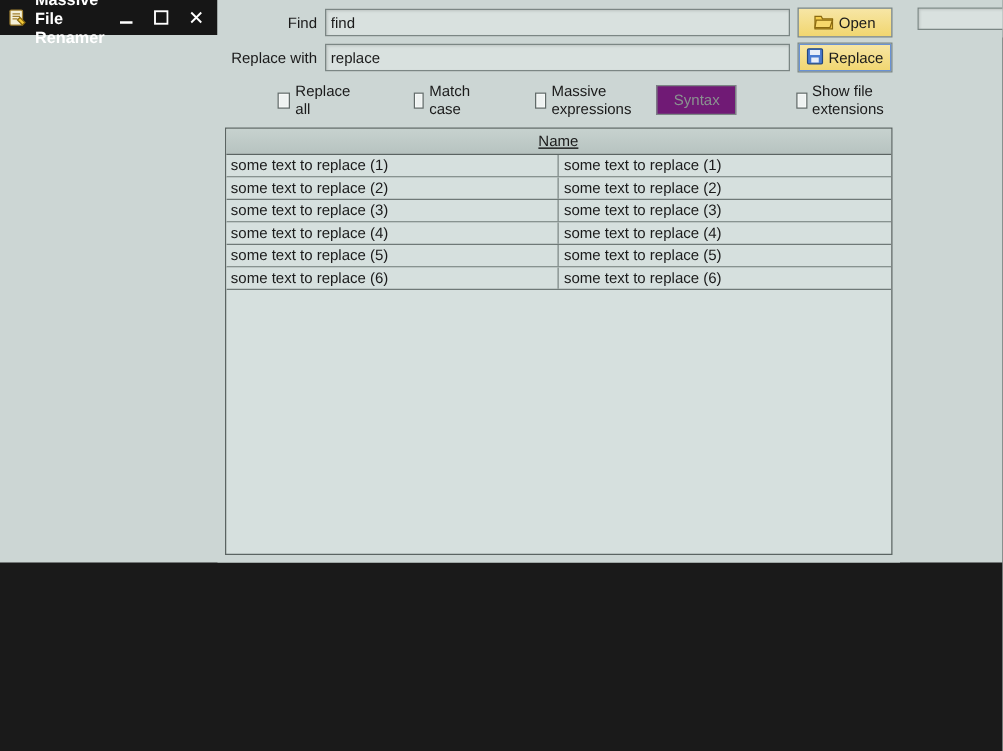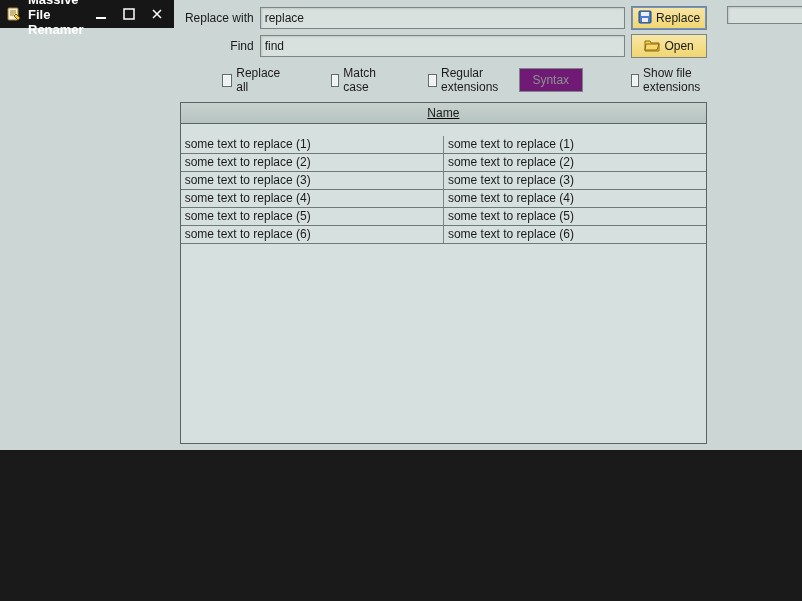--- a/index.html
+++ b/index.html
@@ -137,21 +137,20 @@
     flex: 1;
     text-align: center;
     padding: 3px 4px;
     border-right: 1px solid #7d8785;
     color:#1a1a1a;
   }
   .th:last-child { border-right: none; }
   .tbody {
     flex: 1;
     overflow: auto;
-    margin-top: 12px;
   }
   .tr {
     display: flex;
     border-bottom: 1px solid #6f7977;
     background: #d6e0de;
     height: 18px;
   }
   .td {
     flex: 1;
     padding: 1px 4px;
@@ -227,62 +226,62 @@
         </svg>
     </span>
     <span class="title-btn">
       <svg width="12" height="12">
           <path d="M2 2l8 8M10 2l-8 8" stroke="#fff" stroke-width="1.5"></path>
         </svg>
     </span>
   </div>
 
   <div class="content">
+
+    <div class="row">
+      <span class="label">Find</span>
+      <input class="text-input" type="text" value="find" style="">
+      <button class="btn">
+        <span>
+          <svg class="open-folder-icon" viewBox="0 0 16 14">
+            <path d="M1 3h5l1 2h8v8H1z" fill="#f7cf4b" stroke="#8a6a10"></path>
+            <path d="M2 6h13l-2 6H1z" fill="#f7d86b" stroke="#8a6a10"></path>
+          </svg>
+        </span>
+        <span>Open</span>
+      </button>
+    </div>
 
     <div class="row">
       <span class="label">Replace with</span>
       <input class="text-input" type="text" value="replace" style="">
       <button class="btn focus">
         <span>
           <svg class="save-disk-icon" viewBox="0 0 14 14">
             <rect x="1" y="1" width="12" height="12" rx="1" fill="#4a7bd1" stroke="#23477f"></rect>
             <rect x="3" y="2" width="8" height="4" fill="#e9eef8"></rect>
             <rect x="4" y="8" width="6" height="4" fill="#e9eef8"></rect>
           </svg>
         </span>
         <span>Replace</span>
       </button>
     </div>
 
-    <div class="row">
-      <span class="label">Find</span>
-      <input class="text-input" type="text" value="find" style="">
-      <button class="btn">
-        <span>
-          <svg class="open-folder-icon" viewBox="0 0 16 14">
-            <path d="M1 3h5l1 2h8v8H1z" fill="#f7cf4b" stroke="#8a6a10"></path>
-            <path d="M2 6h13l-2 6H1z" fill="#f7d86b" stroke="#8a6a10"></path>
-          </svg>
-        </span>
-        <span>Open</span>
-      </button>
-    </div>
-
     <div class="options-row">
       <label class="chk">
         <span class="box"></span>
         <span>Replace all</span>
       </label>
       <label class="chk">
         <span class="box"></span>
         <span>Match case</span>
       </label>
       <label class="chk">
         <span class="box"></span>
-        <span>Regular extensions</span>
+        <span>Massive expressions</span>
       </label>
       <button class="btn disabled" style="min-width:64px">
         <span>Syntax</span>
       </button>
       <label class="chk">
         <span class="box"></span>
         <span>Show file extensions</span>
       </label>
     </div>
 

